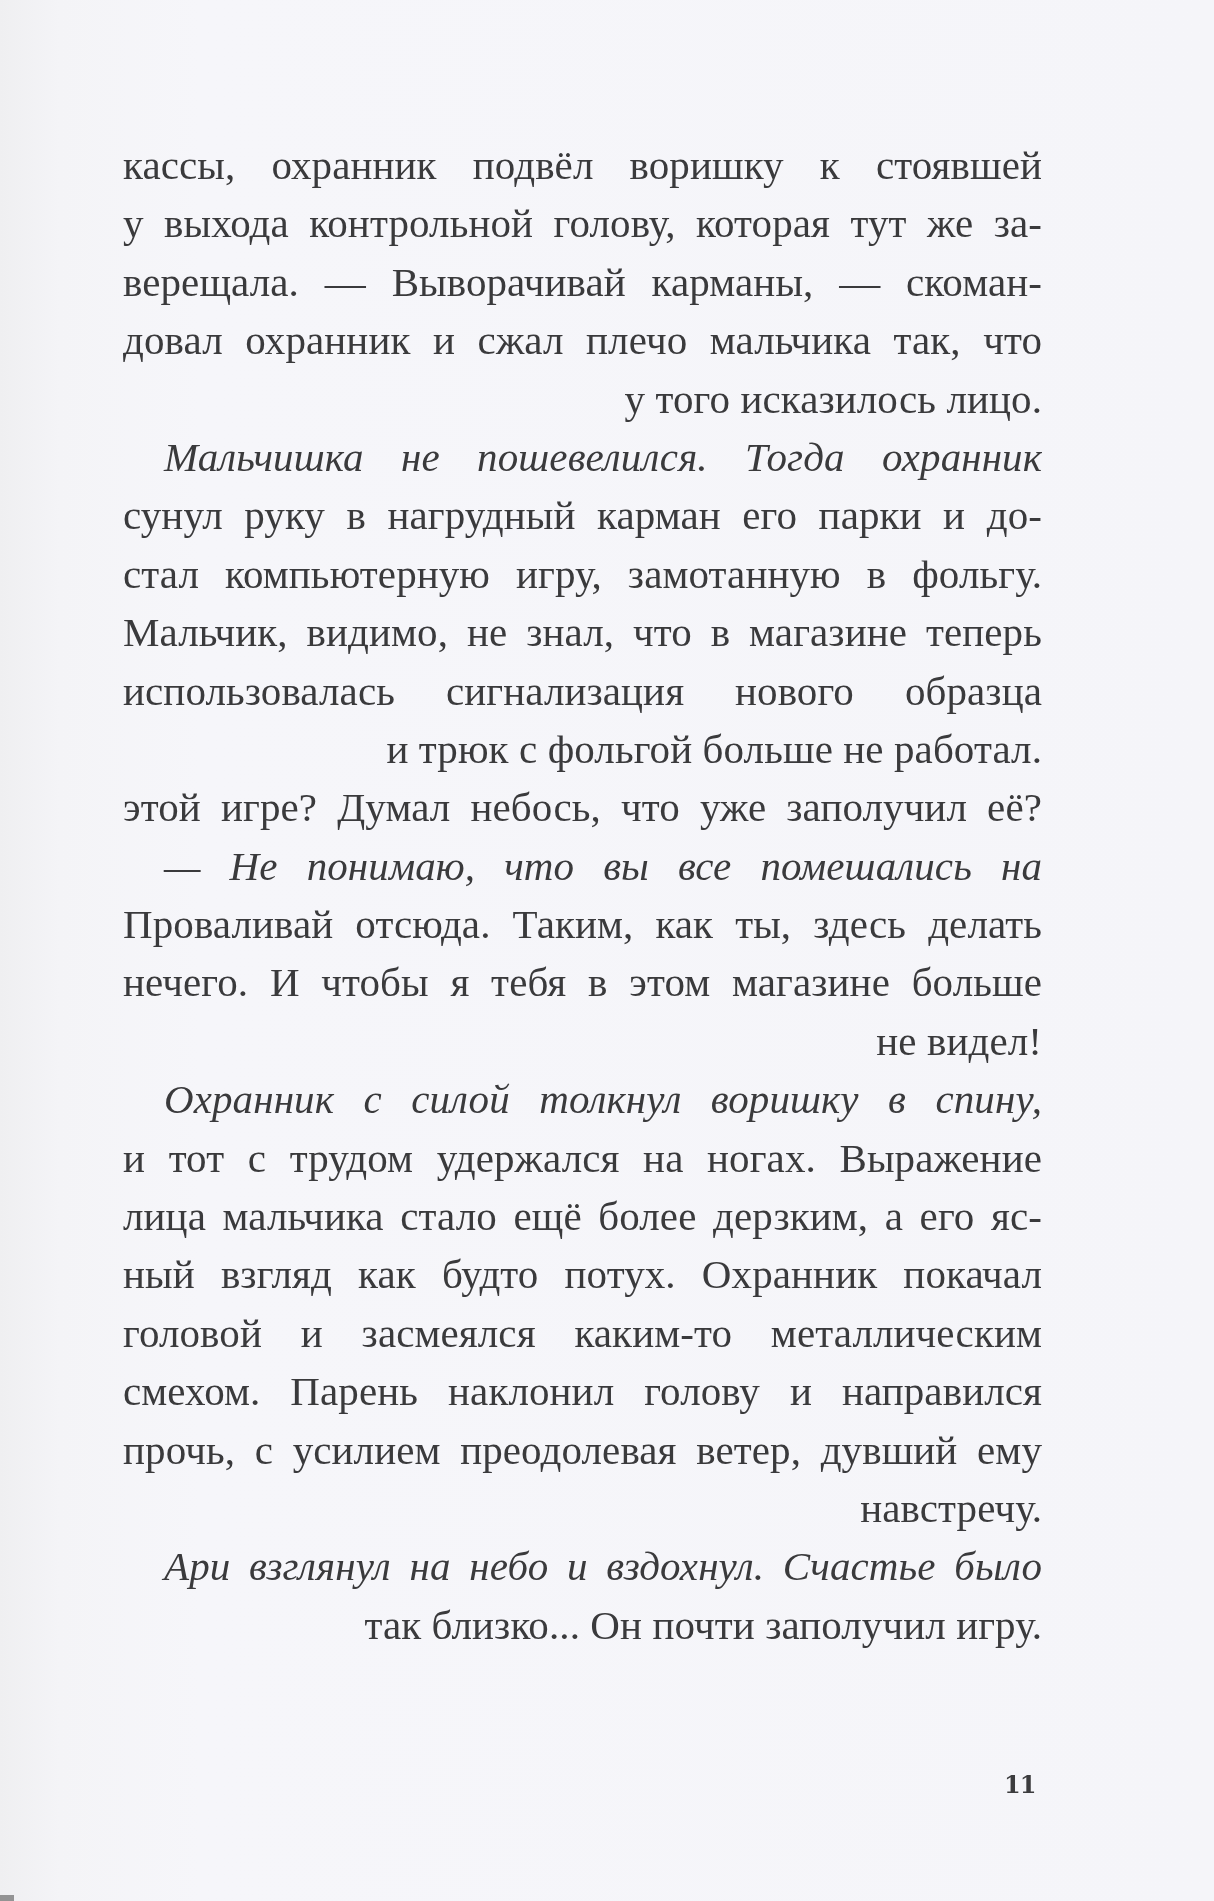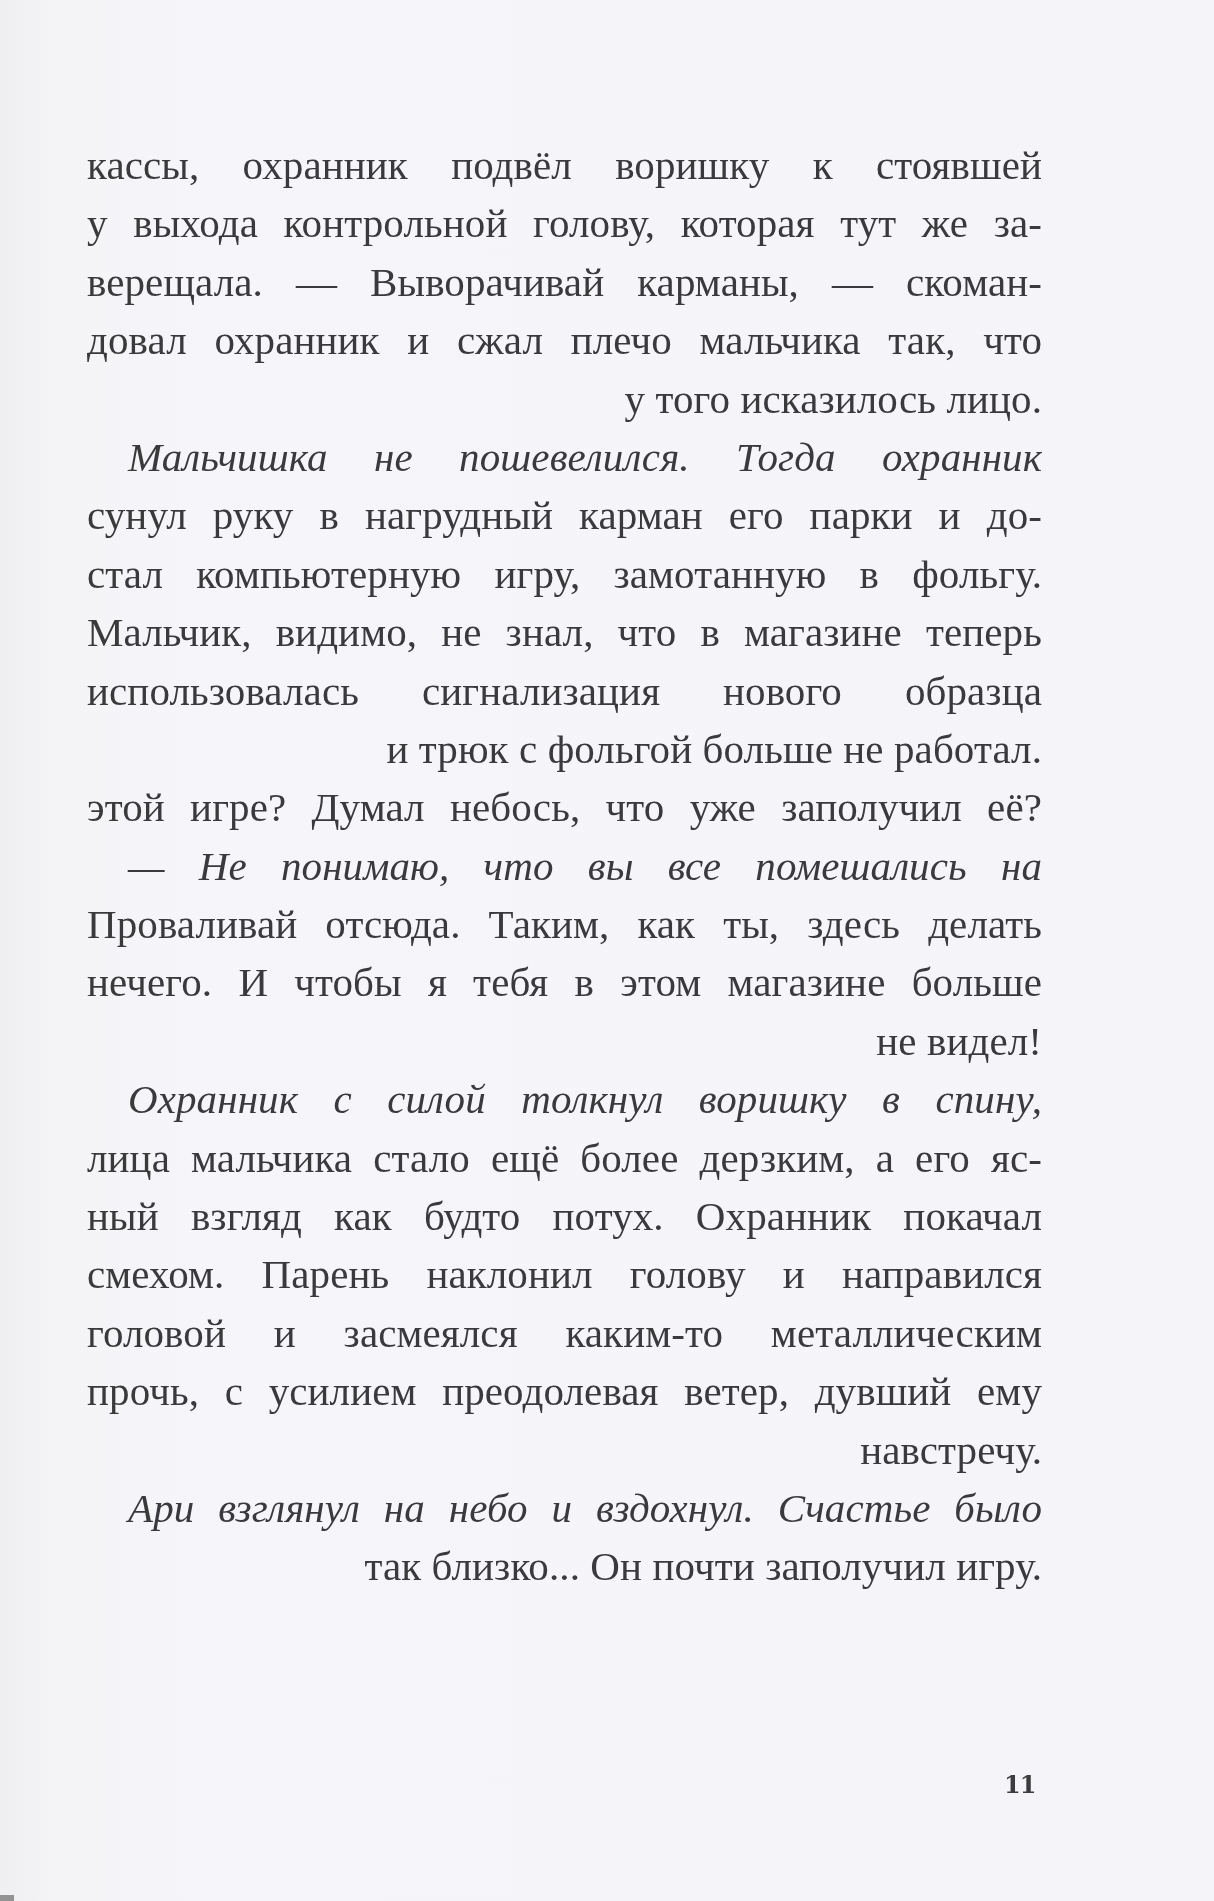--- a/index.html
+++ b/index.html
@@ -28,20 +28,21 @@
       font-family: "Liberation Serif", "DejaVu Serif", serif;
       font-size: 41px;
       line-height: 58.4px;
       color: #3a3a3c;
       letter-spacing: 0.1px;
     }
     .line {
       display: block;
       white-space: nowrap;
       height: 58.4px;
+      margin-left: 36px;
     }
     .line.justify {
       text-align: justify;
       text-align-last: justify;
       white-space: normal;
       overflow: hidden;
     }
     .line.last {
       text-align: right;
     }
@@ -95,24 +96,25 @@
     <div>
       <span class="line justify">этой игре? Думал небось, что уже заполучил её?</span>
       <span class="line justify indent">— Не понимаю, что вы все помешались на</span>
       <span class="line justify">Проваливай отсюда. Таким, как ты, здесь делать</span>
       <span class="line justify">нечего. И чтобы я тебя в этом магазине больше</span>
       <span class="line last">не видел!</span>
     </div>
 
     <div>
       <span class="line justify indent">Охранник с силой толкнул воришку в спину,</span>
+      <span class="line justify">и тот с трудом удержался на ногах. Выражение</span>
       <span class="line justify">лица мальчика стало ещё более дерзким, а его яс-</span>
       <span class="line justify">ный взгляд как будто потух. Охранник покачал</span>
+      <span class="line justify">головой и засмеялся каким-то металлическим</span>
       <span class="line justify">смехом. Парень наклонил голову и направился</span>
-      <span class="line justify">головой и засмеялся каким-то металлическим</span>
       <span class="line justify">прочь, с усилием преодолевая ветер, дувший ему</span>
       <span class="line last">навстречу.</span>
     </div>
 
     <div>
       <span class="line justify indent">Ари взглянул на небо и вздохнул. Счастье было</span>
       <span class="line last">так близко... Он почти заполучил игру.</span>
     </div>
 
   </div>

